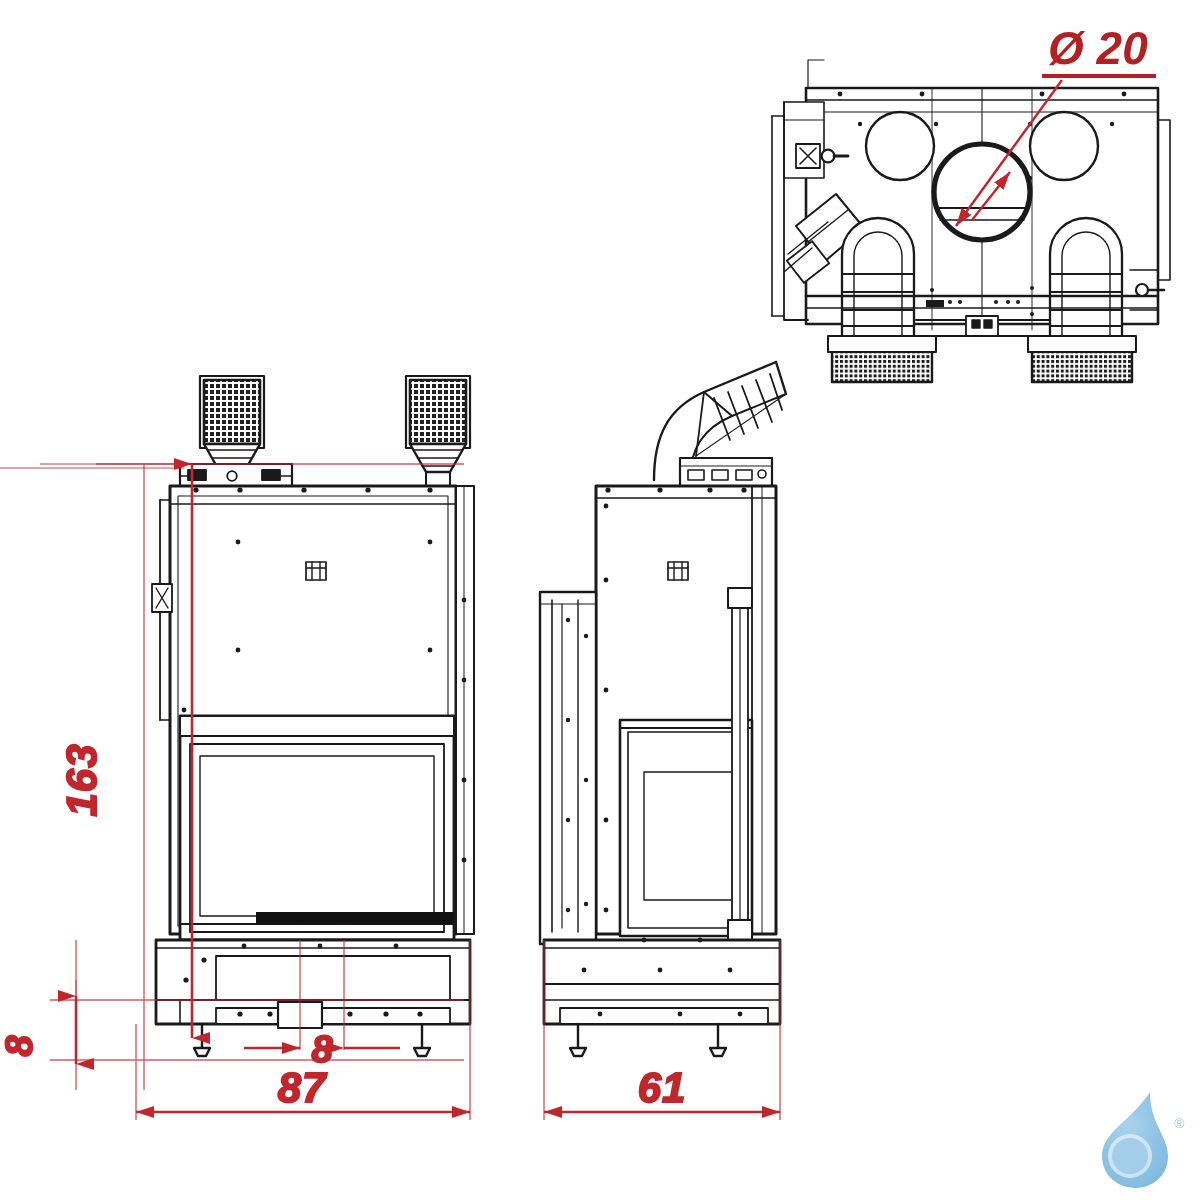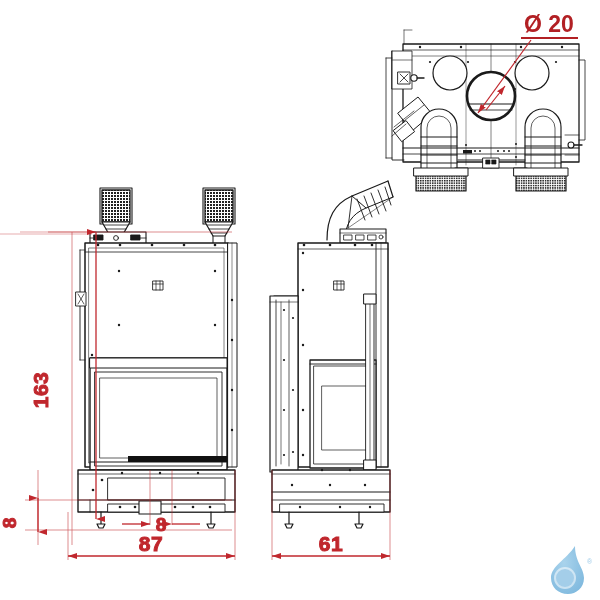--- a/index.html
+++ b/index.html
@@ -13,20 +13,21 @@
     height: 600px;
     font-family: "Liberation Sans", sans-serif;
     overflow: hidden;
     position: relative;
   }
   #drawing-root {
     position: absolute;
     left: 0; top: 0;
     width: 600px;
     height: 600px;
+    font-style: italic;
   }
   svg.sheet {
     display: block;
     width: 600px;
     height: 600px;
     background: #ffffff;
   }
   .dimtext {
     font-family: "Liberation Sans", sans-serif;
     font-weight: bold;

